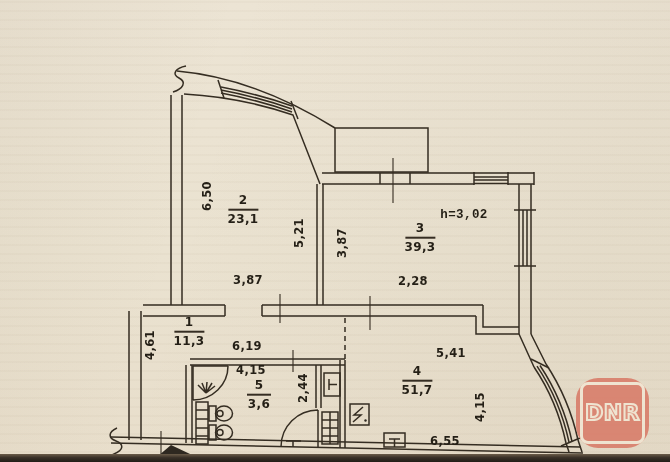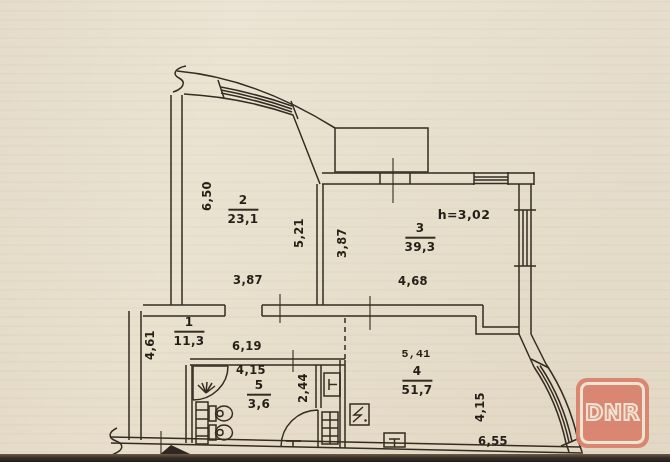--- a/index.html
+++ b/index.html
@@ -27,21 +27,21 @@
     position:absolute;transform:translate(-50%,-50%);
     display:flex;flex-direction:column;align-items:center;
     color:#241f16;font-weight:bold;line-height:1;
   }
   .room-stack .num{font-size:12px;margin-bottom:2px;}
   .room-stack .bar{height:1.6px;background:#352d22;margin:1px 0 2px 0;}
   .room-stack .area{font-size:12px;letter-spacing:.4px;}
   .height-note{font-size:12.5px;}
   #watermark{
     position:absolute;left:576px;top:378px;width:73px;height:70px;
-    background:#d9806d;border-radius:11px;opacity:.93;
+    background:#d9806d;border-radius:22px;opacity:.93;
     display:flex;align-items:center;justify-content:center;
   }
   #watermark .inner{
     position:absolute;left:4px;top:4px;right:4px;bottom:4px;
     border:3px solid #f0e5d2;border-radius:8px;
   }
   #watermark .txt{
     position:relative;text-align:center;font-weight:800;font-size:22px;line-height:26px;
     color:#dd8d7a;-webkit-text-stroke:2px #f0e5d2;letter-spacing:.5px;
   }
@@ -163,29 +163,29 @@
     <g>
       <path class="fill" d="M171,445 L151,462 H207 Z"></path>
     </g>
   </svg>
 
   <div id="labels">
       <div class="label rot" style="left: 208px; top: 196px;">6,50</div>
       <div class="label rot" style="left: 300px; top: 233px;">5,21</div>
       <div class="label" style="left: 248px; top: 281px;">3,87</div>
       <div class="label rot" style="left: 343px; top: 243px;">3,87</div>
-      <div class="label" style="left: 413px; top: 282px;">4,68</div>
-      <div class="label height-note" style="left: 464px; top: 215px;">h=3,02</div>
+      <div class="label" style="left: 413px; top: 282px;">2,28</div>
+      <div class="label height-note" style="left: 464px; top: 215px; font-family: Liberation Mono, monospace;">h=3,02</div>
       <div class="label rot" style="left: 151px; top: 345px;">4,61</div>
       <div class="label" style="left: 247px; top: 347px;">6,19</div>
       <div class="label" style="left: 251px; top: 371px;">4,15</div>
       <div class="label rot" style="left: 304px; top: 388px;">2,44</div>
-      <div class="label" style="left: 416px; top: 354px; font-family: Liberation Mono, monospace;">5,41</div>
+      <div class="label" style="left: 451px; top: 354px;">5,41</div>
       <div class="label rot" style="left: 481px; top: 407px;">4,15</div>
-      <div class="label" style="left: 445px; top: 442px; margin-left: 48px;">6,55</div>
+      <div class="label" style="left: 445px; top: 442px;">6,55</div>
       <div class="room-stack" style="left: 243px; top: 209px;">
         <div class="num">2</div>
         <div class="bar" style="width: 30px;"></div>
         <div class="area">23,1</div>
       </div>
       <div class="room-stack" style="left: 420px; top: 237px;">
         <div class="num">3</div>
         <div class="bar" style="width: 30px;"></div>
         <div class="area">39,3</div>
       </div>

